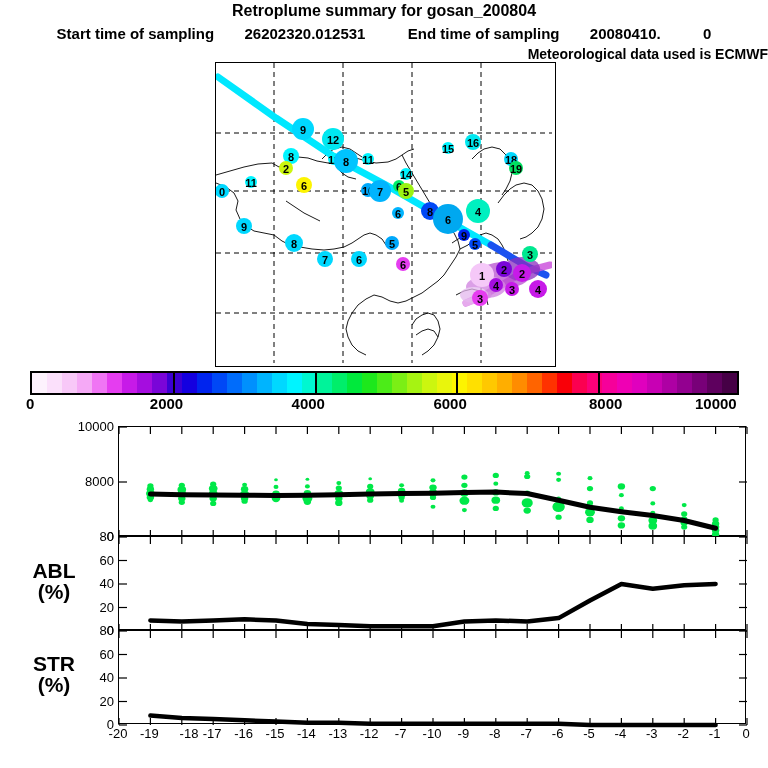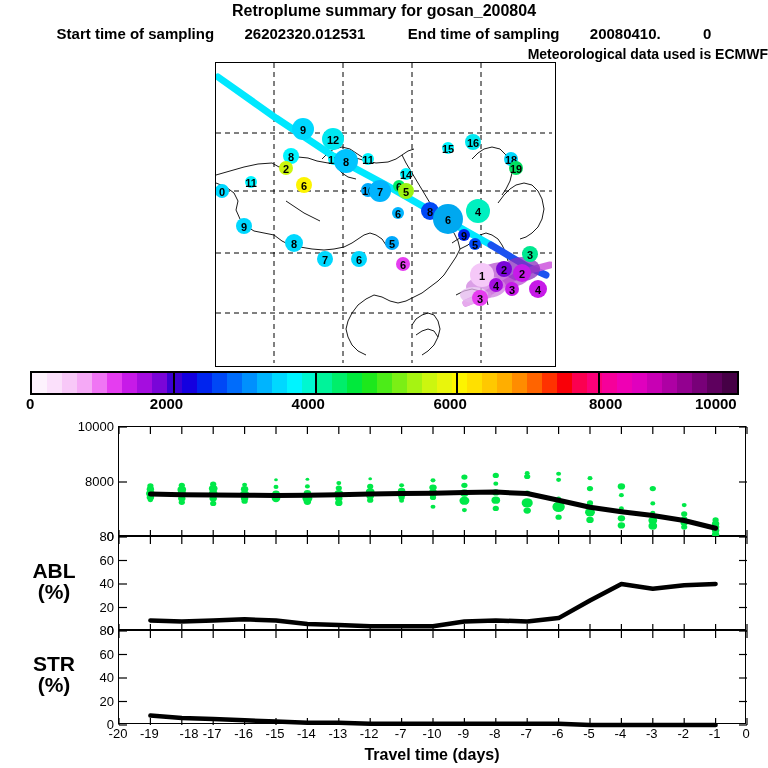--- a/index.html
+++ b/index.html
@@ -649,21 +649,20 @@
       <span style="left: 494.8px;">-8</span>
       <span style="left: 526.2px;">-7</span>
       <span style="left: 557.6px;">-6</span>
       <span style="left: 589px;">-5</span>
       <span style="left: 620.4px;">-4</span>
       <span style="left: 651.8px;">-3</span>
       <span style="left: 683.2px;">-2</span>
       <span style="left: 714.6px;">-1</span>
       <span style="left: 746px;">0</span>
     </div>
-  <div id="xaxis-title">Travel time (days)</div>
 <div class="ylab" style="top: 6px; right: 654px;">10000</div>
     <div class="ylab" style="top: 61px; right: 654px;">8000</div>
     <div class="ylab" style="top: 116px; right: 654px;">0</div>
     <div class="ylab" style="top: 116px; right: 654px;">80</div>
     <div class="ylab" style="top: 139.5px; right: 654px;">60</div>
     <div class="ylab" style="top: 163px; right: 654px;">40</div>
     <div class="ylab" style="top: 186.5px; right: 654px;">20</div>
     <div class="ylab" style="top: 210px; right: 654px;">0</div>
     <div class="ylab" style="top: 210px; right: 654px;">80</div>
     <div class="ylab" style="top: 233.5px; right: 654px;">60</div>

